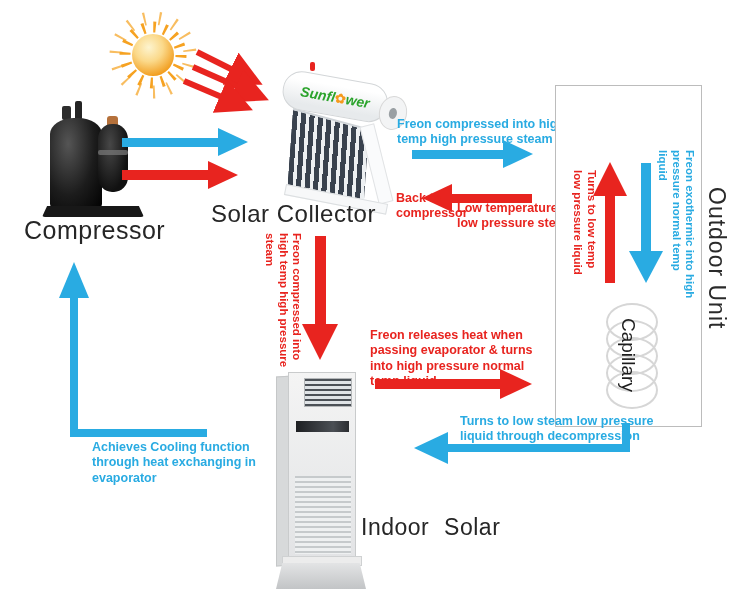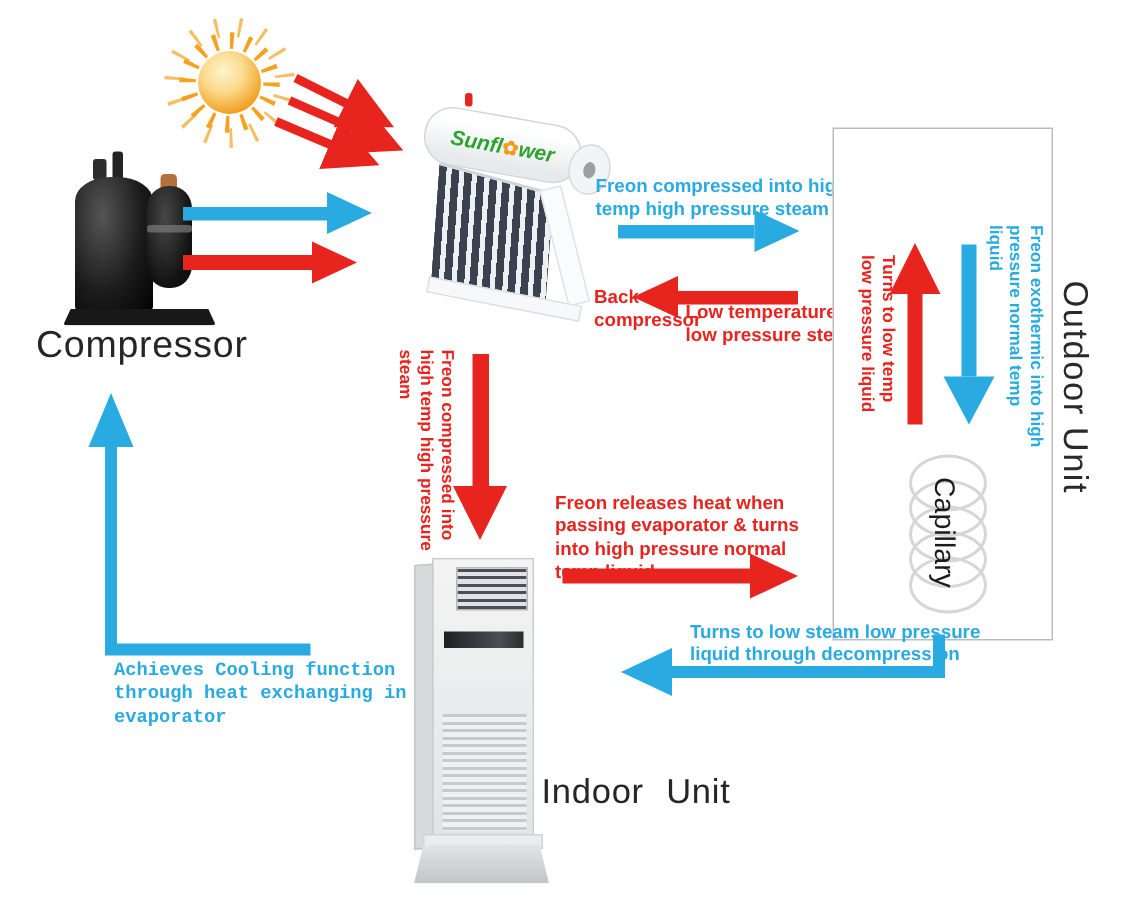--- a/index.html
+++ b/index.html
@@ -121,20 +121,21 @@
     <div class="sc-leg"></div>
     <div class="sc-bar"></div>
     <div class="sc-tank">
       <span class="sc-brand"><span>Sunfl</span><span class="sc-flower">✿</span><span>wer</span></span>
     </div>
     <div class="sc-endcap">
       <div class="sc-hole"></div>
     </div>
     <div class="sc-dot"></div>
   </div>
+  <div class="abs main-label" style="left:211px;top:200px;">Solar Collector</div>
 
   <div class="harrow" style="--c:#29abe2;left:122px;top:128px;width:126px;height:28px;">
     <div class="sh"></div>
       <div class="hd-r"></div>
   </div>
   <div class="harrow" style="--c:#e8241f;left:122px;top:160px;width:116px;height:30px;">
     <div class="sh" style="height:10px;"></div>
       <div class="hd-r"></div>
   </div>
 
@@ -190,21 +191,21 @@
 
   <div class="abs" style="left:274px;top:368px;width:96px;height:224px;">
     <div class="iu-side"></div>
     <div class="iu-body"></div>
     <div class="iu-grille"></div>
     <div class="iu-display"></div>
     <div class="iu-louver"></div>
     <div class="iu-baselip"></div>
     <div class="iu-base"></div>
   </div>
-  <div class="abs main-label" style="left:361px;top:514px;font-size:23px;word-spacing:8px;">Indoor Unit</div>
+  <div class="abs main-label" style="left:361px;top:514px;font-size:23px;word-spacing:8px;">Indoor Solar</div>
 
   <div class="abs ann red" style="left:370px;top:328px;">Freon releases heat when
 passing evaporator &amp; turns
 into high pressure normal
 temp liquid</div>
   <div class="harrow" style="--c:#e8241f;left:375px;top:369px;width:157px;height:30px;">
     <div class="sh" style="height:10px;"></div>
       <div class="hd-r" style="border-top-width:15px;border-bottom-width:15px;border-left-width:32px;"></div>
   </div>
 
@@ -212,17 +213,17 @@
 liquid through decompression</div>
   <div class="rect" style="left:622px;top:423px;width:8px;height:25px;"></div>
   <div class="rect" style="left:446px;top:444px;width:184px;height:8px;"></div>
   <div class="head-left" style="left:414px;top:432px;"></div>
 
   <div class="varrow" style="--c:#29abe2;left:59px;top:262px;width:30px;height:36px;">
     <div class="hd-u"></div>
   </div>
   <div class="rect" style="left:70px;top:296px;width:8px;height:137px;"></div>
   <div class="rect" style="left:70px;top:429px;width:137px;height:8px;"></div>
-  <div class="abs ann blue" style="left:76px;top:440px;font-family:Liberation Mono, monospace;">Achieves Cooling function
+  <div class="abs ann blue" style="left:92px;top:440px;">Achieves Cooling function
 through heat exchanging in
 evaporator</div>
 
 </div>
 
 </body></html>

